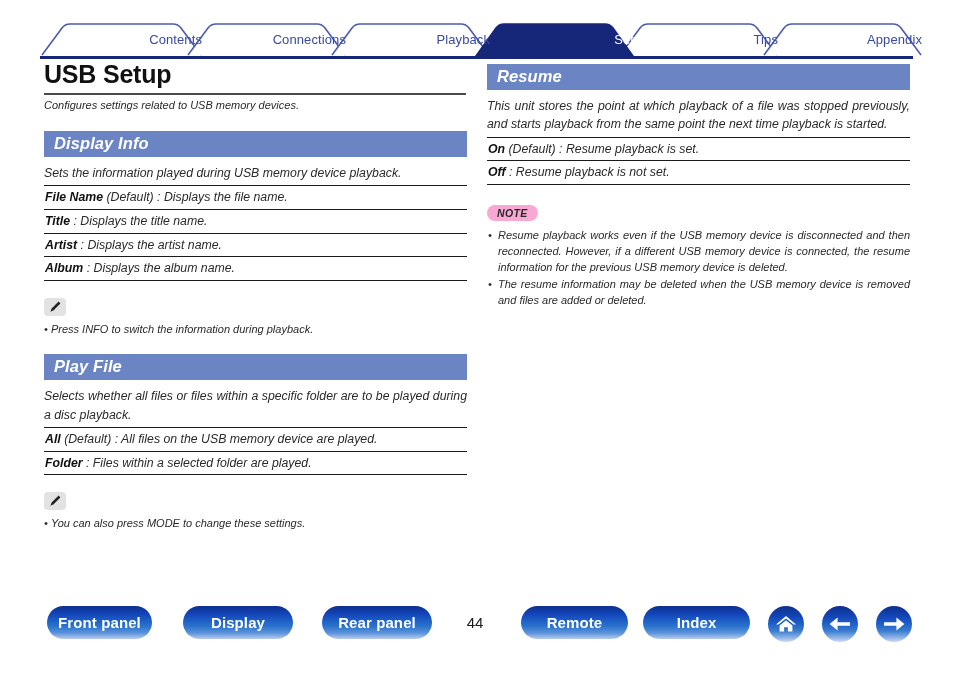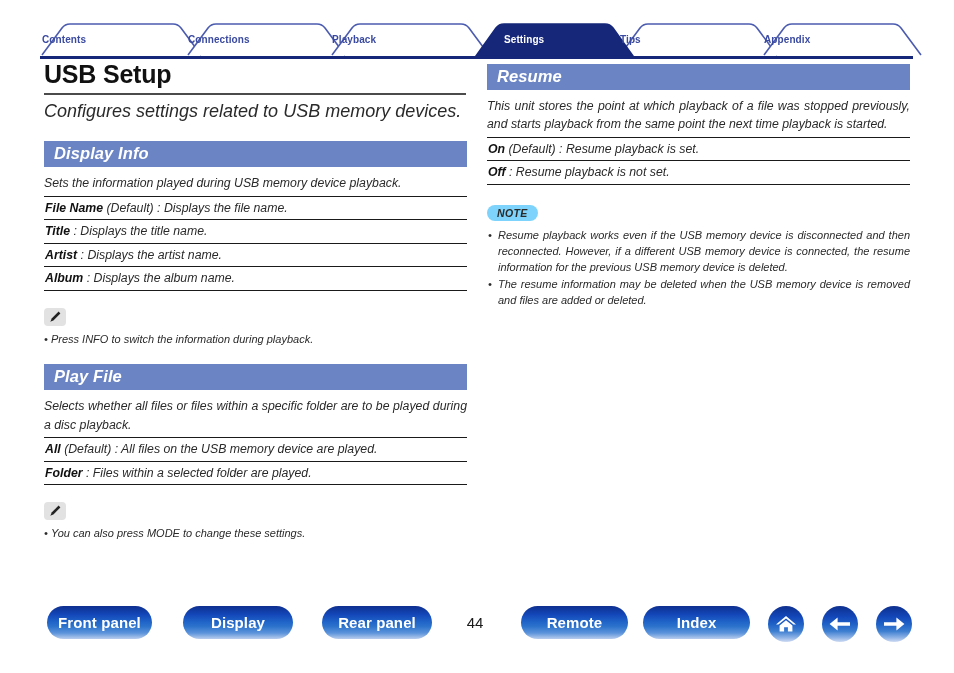--- a/index.html
+++ b/index.html
@@ -19,23 +19,23 @@
     position: absolute;
     left: 0; top: 22px;
     width: 954px; height: 34px;
   }
   .tabbar svg { display: block; }
   .tab-label {
     position: absolute;
     top: 0;
     height: 34px;
     line-height: 36px;
-    text-align: left;
-    font-size: 10px;
-    font-weight: bold;
+    text-align: right;
+    font-size: 13px;
+    font-weight: normal;
     color: #3a4aa0;
     letter-spacing: .1px;
     user-select: none;
   }
   .tab-label.active { color: #ffffff; }
 
   .tabrule {
     position: absolute;
     left: 40px; top: 56px;
     width: 873px; height: 3px;
@@ -62,21 +62,21 @@
   .col {
     position: absolute;
     top: 98px;
     width: 423px;
     font-style: italic;
   }
   .col-left  { left: 44px; }
   .col-right { left: 487px; top: 64px; }
 
   .intro {
-    font-size: 18px;
+    font-size: 11px;
     color: #2a2a2a;
     line-height: 1.45;
     margin-bottom: 4px;
   }
 
   
   .sec-head {
     background: #6b84c4;
     color: #ffffff;
     font-size: 16.5px;
@@ -121,21 +121,21 @@
     font-size: 11px;
     color: #2a2a2a;
     margin-top: 6px;
     line-height: 1.4;
   }
 
   
   .note { margin-top: 18px; }
   .note-badge {
     display: inline-block;
-    background: #7dd3fc;
+    background: #f9a8d4;
     border-radius: 9px;
     font-size: 10.5px;
     font-weight: bold;
     color: #2a2a2a;
     padding: 2px 10px 2px 10px;
     letter-spacing: .4px;
   }
   .note-list { margin-top: 7px; }
   .note-item {
     font-size: 11px;

